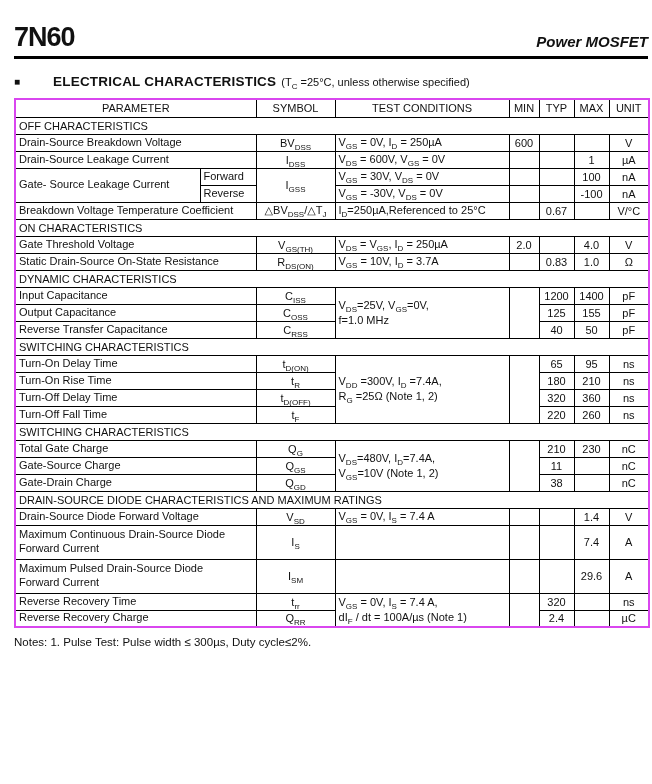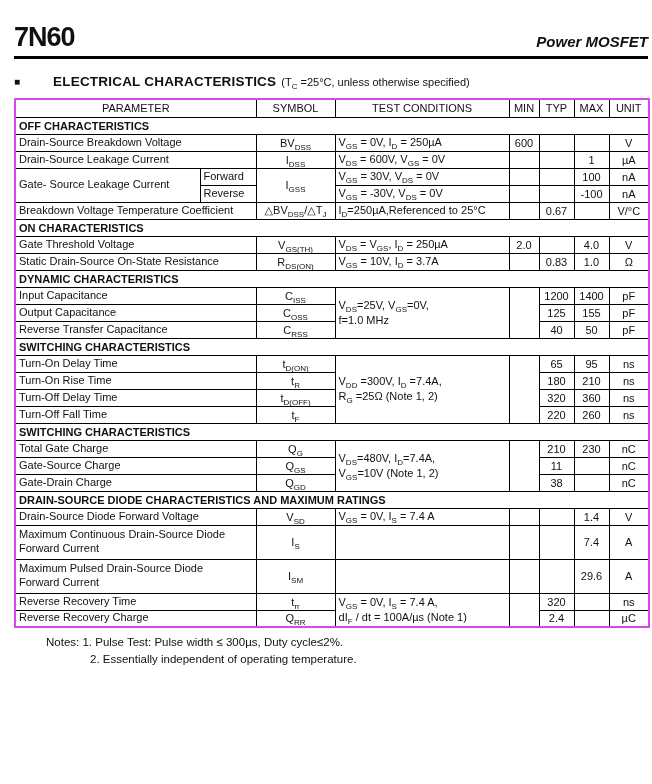--- a/index.html
+++ b/index.html
@@ -52,30 +52,30 @@
     padding: 0 3px;
     overflow: hidden;
     white-space: nowrap;
   }
   table.spec { border: 2px solid #d946ef; }
   thead tr { height: 18px; }
   tbody tr { height: 17px; }
   tbody tr.tall { height: 34px; padding-left: 16px; }
   th { font-weight: normal; text-align: center; padding: 0 1px; }
   td.section-row {
-    font-weight: bold; text-align: left;
+    font-weight: normal; text-align: left;
   }
   td.param { text-align: left; white-space: normal; line-height: 1.25; }
   td.cond  { text-align: left; line-height: 1.35; }
   td.sym   { text-align: center; }
   td.c     { text-align: center; padding: 0 1px; }
   sub { font-size: 8px; line-height: 0; letter-spacing: 0; }
 
   
-  .notes { margin-top: 6px; font-size: 11.5px; line-height: 1.45; margin-left: 32px; }
+  .notes { margin-top: 6px; font-size: 11.5px; line-height: 1.45; }
   .notes .line2 { padding-left: 44px; }
 </style>
 </head>
 <body>
 
 <div class="page">
 
   <div class="doc-header">
     <div class="part-number">7N60</div>
     <div class="family">Power MOSFET</div>
@@ -314,16 +314,15 @@
         <td class="sym">Q<sub>RR</sub></td>
         <td class="c">2.4</td>
         <td class="c"></td>
         <td class="c">µC</td>
       </tr>
     </tbody>
   </table>
 
   <div class="notes">
     <div class="line1">Notes: 1. Pulse Test: Pulse width ≤ 300µs, Duty cycle≤2%.</div>
-    <div class="line2">2. Essentially independent of operating temperature.</div>
   </div>
 
 </div>
 
 </body></html>

